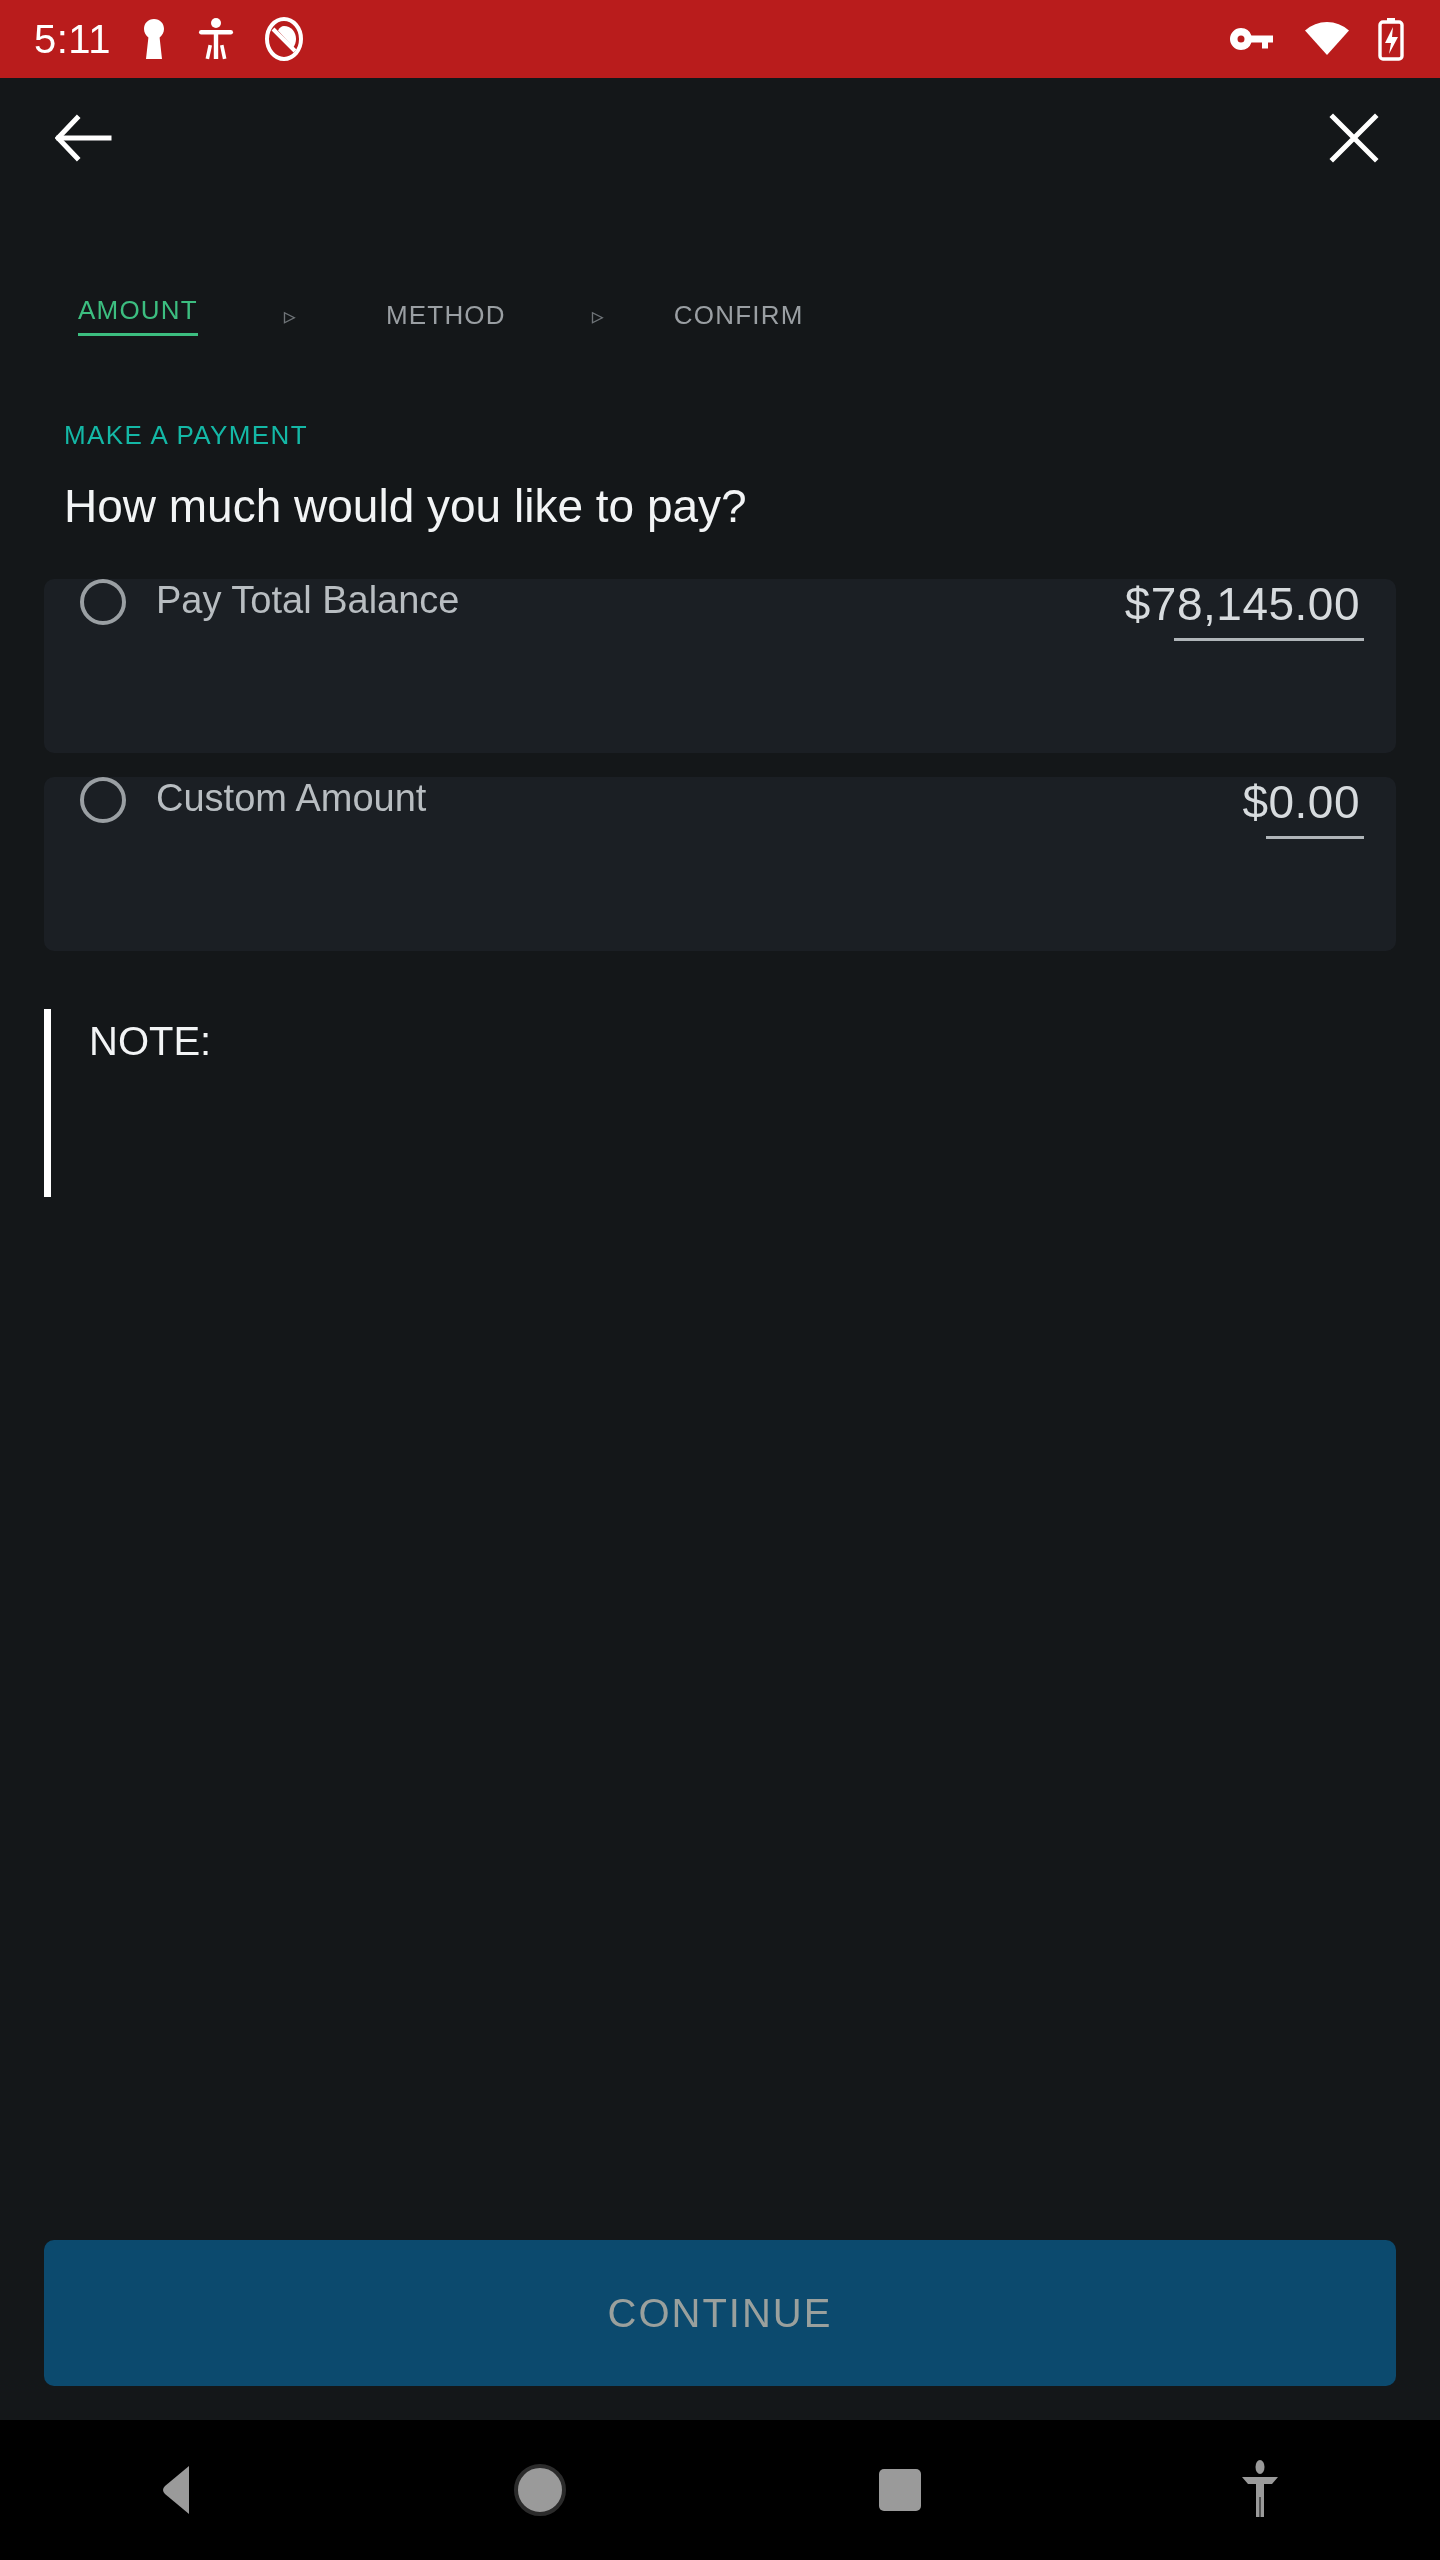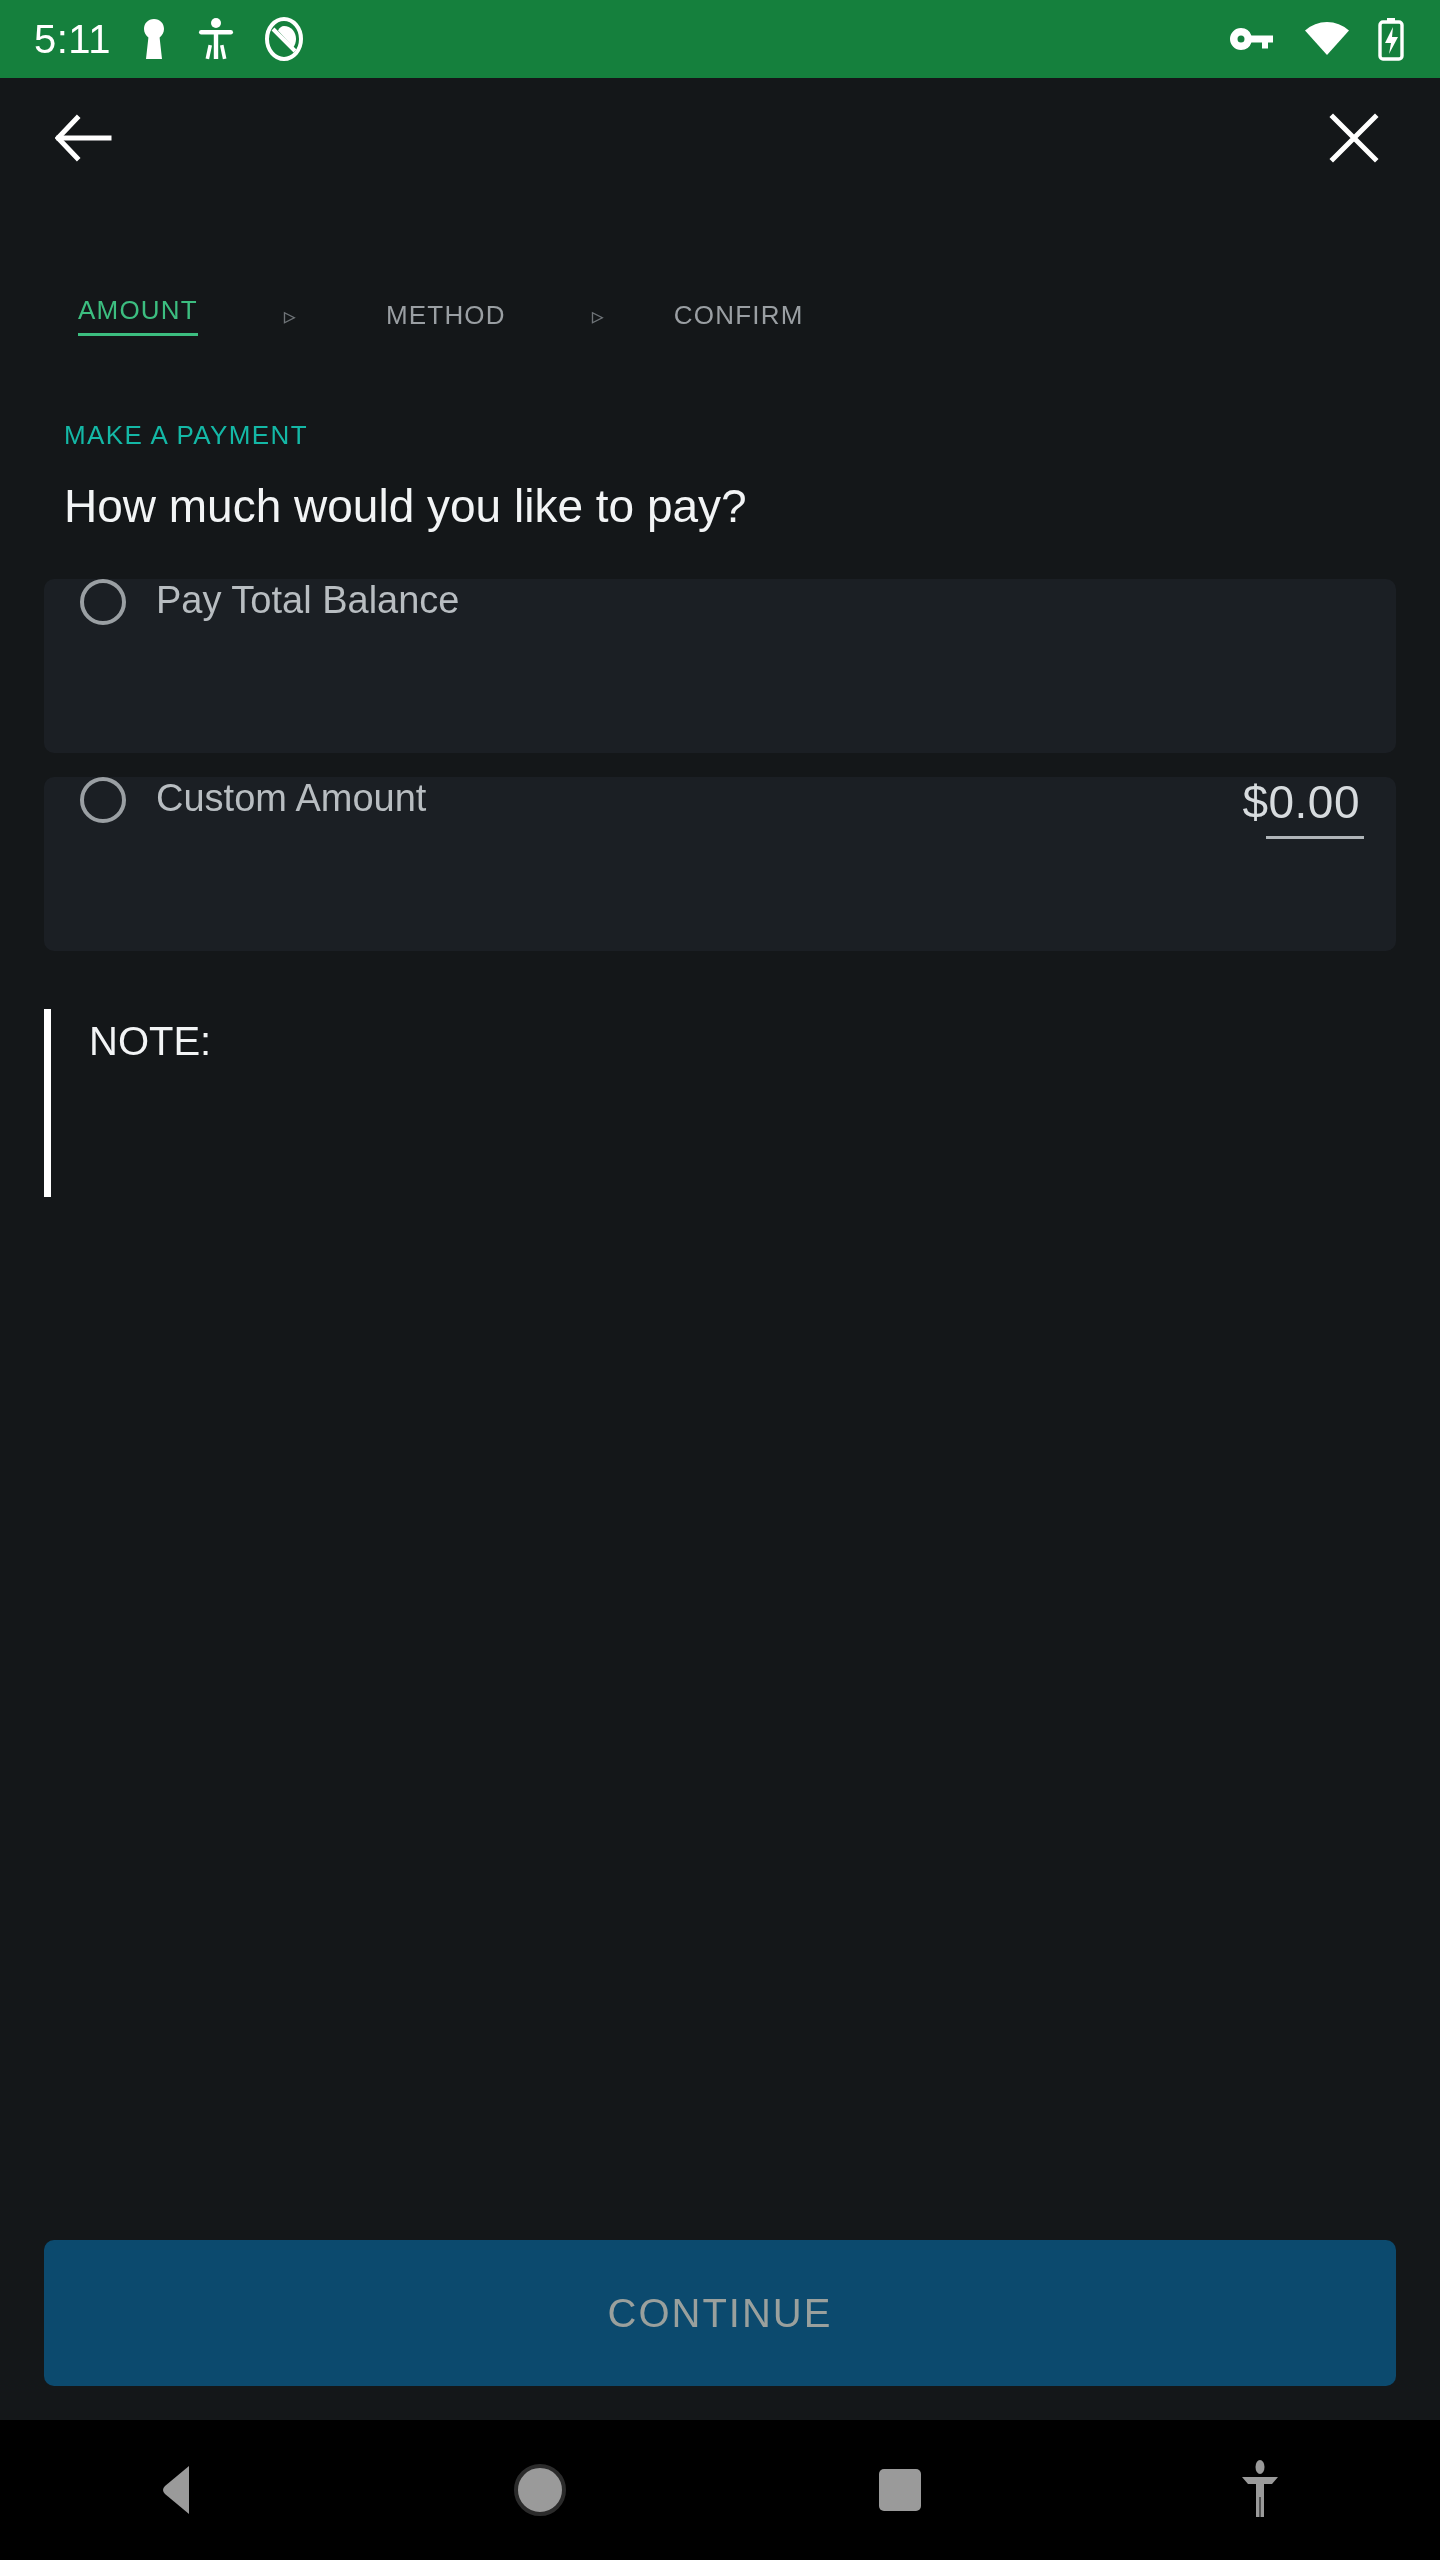--- a/index.html
+++ b/index.html
@@ -14,21 +14,21 @@
     width: 1440px; height: 2560px;
     background: #141719;
     display: flex; flex-direction: column;
   }
 
   
   .statusbar {
     height: 78px; flex: 0 0 78px;
     display: flex; align-items: center;
     padding: 0 36px 0 34px;
-    background: #15803d;
+    background: #b91c1c;
   }
   .status-left { display: flex; align-items: center; gap: 28px; }
   .status-time {
     color: #fff; font-size: 40px; font-weight: 400;
     letter-spacing: 0.5px; line-height: 1;
   }
   .status-right { margin-left: auto; display: flex; align-items: center; gap: 28px; }
   .sicon { display: block; }
 
   
@@ -216,20 +216,24 @@
   </div>
 
   <div class="content">
 
     <div class="eyebrow">MAKE A PAYMENT</div>
     <div class="headline">How much would you like to pay?</div>
 
     <div class="card">
       <span class="radio"></span>
       <span class="card-label">Pay Total Balance</span>
+      <span class="amount-wrap">
+        <span class="amount">$78,145.00</span>
+        <span class="amount-rule rule-wide"></span>
+      </span>
     </div>
 
     <div class="card">
       <span class="radio"></span>
       <span class="card-label">Custom Amount</span>
       <span class="amount-wrap">
         <span class="amount">$0.00</span>
         <span class="amount-rule rule-narrow"></span>
       </span>
     </div>

